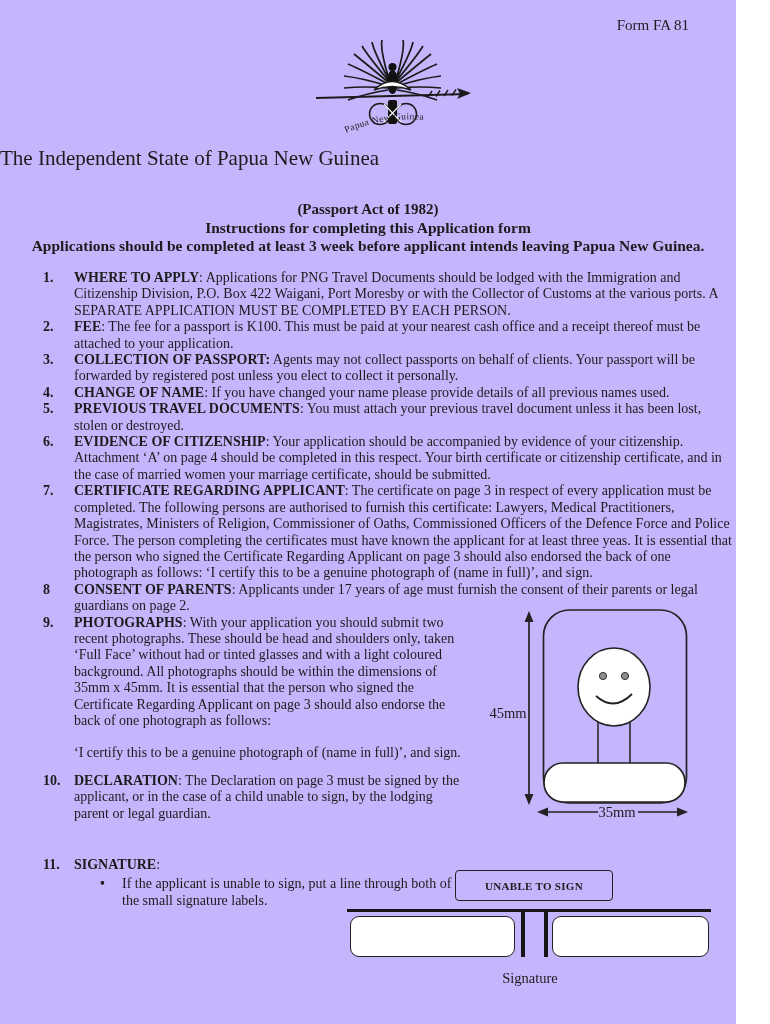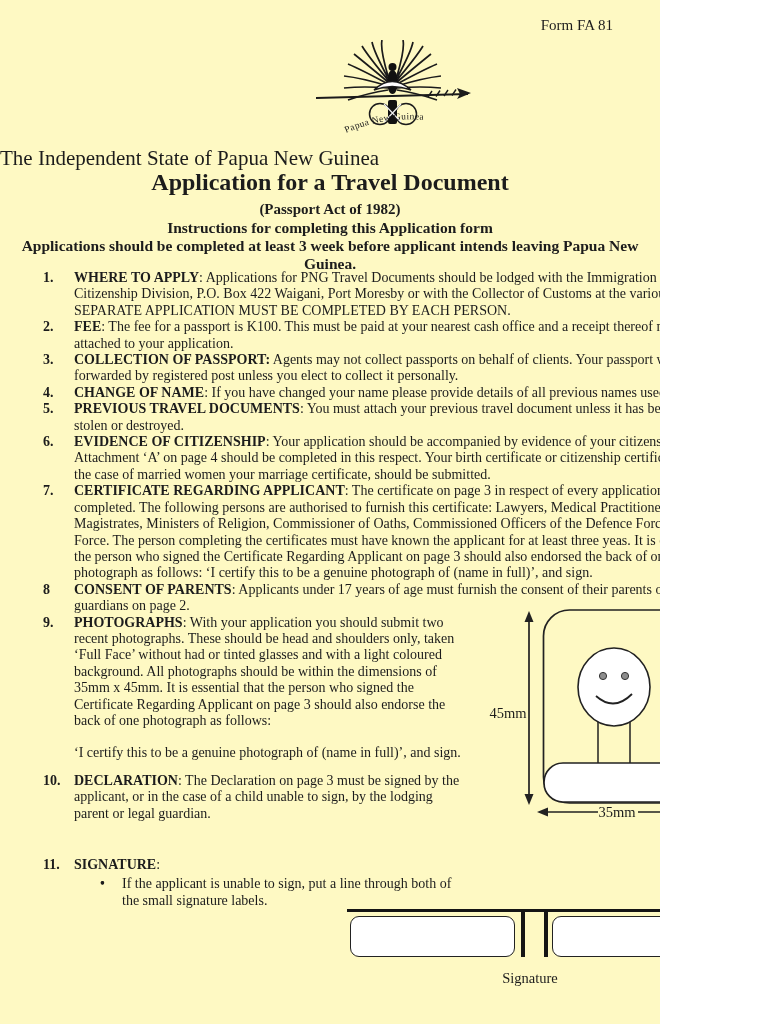--- a/index.html
+++ b/index.html
@@ -1,16 +1,16 @@
 <!DOCTYPE html>
 <html><head>
 <meta charset="utf-8">
 <style>
   html,body{margin:0;padding:0;background:#fff;}
-  .page{position:relative;width:660px;height:1024px;background:#fef9c3;overflow:hidden;
+  .page{position:relative;width:736px;height:1024px;background:#c4b5fd;overflow:hidden;
         font-family:"Liberation Serif","DejaVu Serif",serif;color:#1c1c1c;}
 
   .form-code{position:absolute;top:17px;right:47px;font-size:15px;}
 
   .emblem{position:absolute;left:310px;top:40px;width:165px;height:98px;}
 
   .country-title{position:absolute;top:146px;left:0;width:100%;font-size:21px;}
   .doc-title{position:absolute;top:169px;left:0;width:100%;text-align:center;font-size:24px;font-weight:bold;}
   .act-line{position:absolute;top:201px;left:0;width:100%;text-align:center;font-size:15px;font-weight:bold;}
   .instr-heading{position:absolute;top:219px;left:0;width:100%;text-align:center;font-size:15.5px;font-weight:bold;}
@@ -68,21 +68,20 @@
     <circle cx="70" cy="74" r="10.5" fill="none" stroke="#1b1b1b" stroke-width="1.5"></circle>
     <circle cx="96" cy="74" r="10.5" fill="none" stroke="#1b1b1b" stroke-width="1.5"></circle>
     <rect x="78" y="60" width="9" height="24" rx="2" fill="#111"></rect>
     <path d="M74,64 L91,82 M74,82 L91,64" stroke="#f2f2f2" stroke-width="1.2"></path>
     <text font-size="9.5" fill="#1b1b1b" letter-spacing="0.4">
       <textPath href="#caption-path">Papua New Guinea</textPath>
     </text>
   </svg>
 
   <div class="country-title">The Independent State of Papua New Guinea</div>
-  <div class="doc-title">Application for a Travel Document</div>
   <div class="act-line">(Passport Act of 1982)</div>
   <div class="instr-heading">Instructions for completing this Application form</div>
   <div class="instr-note">Applications should be completed at least 3 week before applicant intends leaving Papua New Guinea.</div>
 
   <div id="instructions-list">
       <div class="item wide item-1">
         <span class="num">1.</span>
         <div class="body"><span class="lbl">WHERE TO APPLY</span><span>: Applications for PNG Travel Documents should be lodged with the Immigration and Citizenship Division, P.O. Box 422 Waigani, Port Moresby or with the Collector of Customs at the various ports. A SEPARATE APPLICATION MUST BE COMPLETED BY EACH PERSON.</span></div>
       </div>
       <div class="item wide item-2">
@@ -142,20 +141,23 @@
     <polygon points="49,11 44.5,22 53.5,22" fill="#222"></polygon>
     <polygon points="49,205 44.5,194 53.5,194" fill="#222"></polygon>
     <text x="28" y="118" font-size="14.5" text-anchor="middle" fill="#1c1c1c">45mm</text>
     <path d="M66,212 L118,212 M158,212 L204,212" stroke="#222" stroke-width="1.7"></path>
     <polygon points="57,212 68,207.5 68,216.5" fill="#222"></polygon>
     <polygon points="208,212 197,207.5 197,216.5" fill="#222"></polygon>
     <text x="137" y="217" font-size="14.5" text-anchor="middle" fill="#1c1c1c">35mm</text>
   </svg>
 
   <div class="signature-area">
+    <div class="unable-box">
+      <span>UNABLE TO SIGN</span>
+    </div>
     <div class="sig-rule"></div>
     <div class="sig-bar left"></div>
     <div class="sig-bar right"></div>
     <div class="sig-box left"></div>
     <div class="sig-box right"></div>
     <div class="sig-caption">Signature</div>
   </div>
 
 </div>
 

